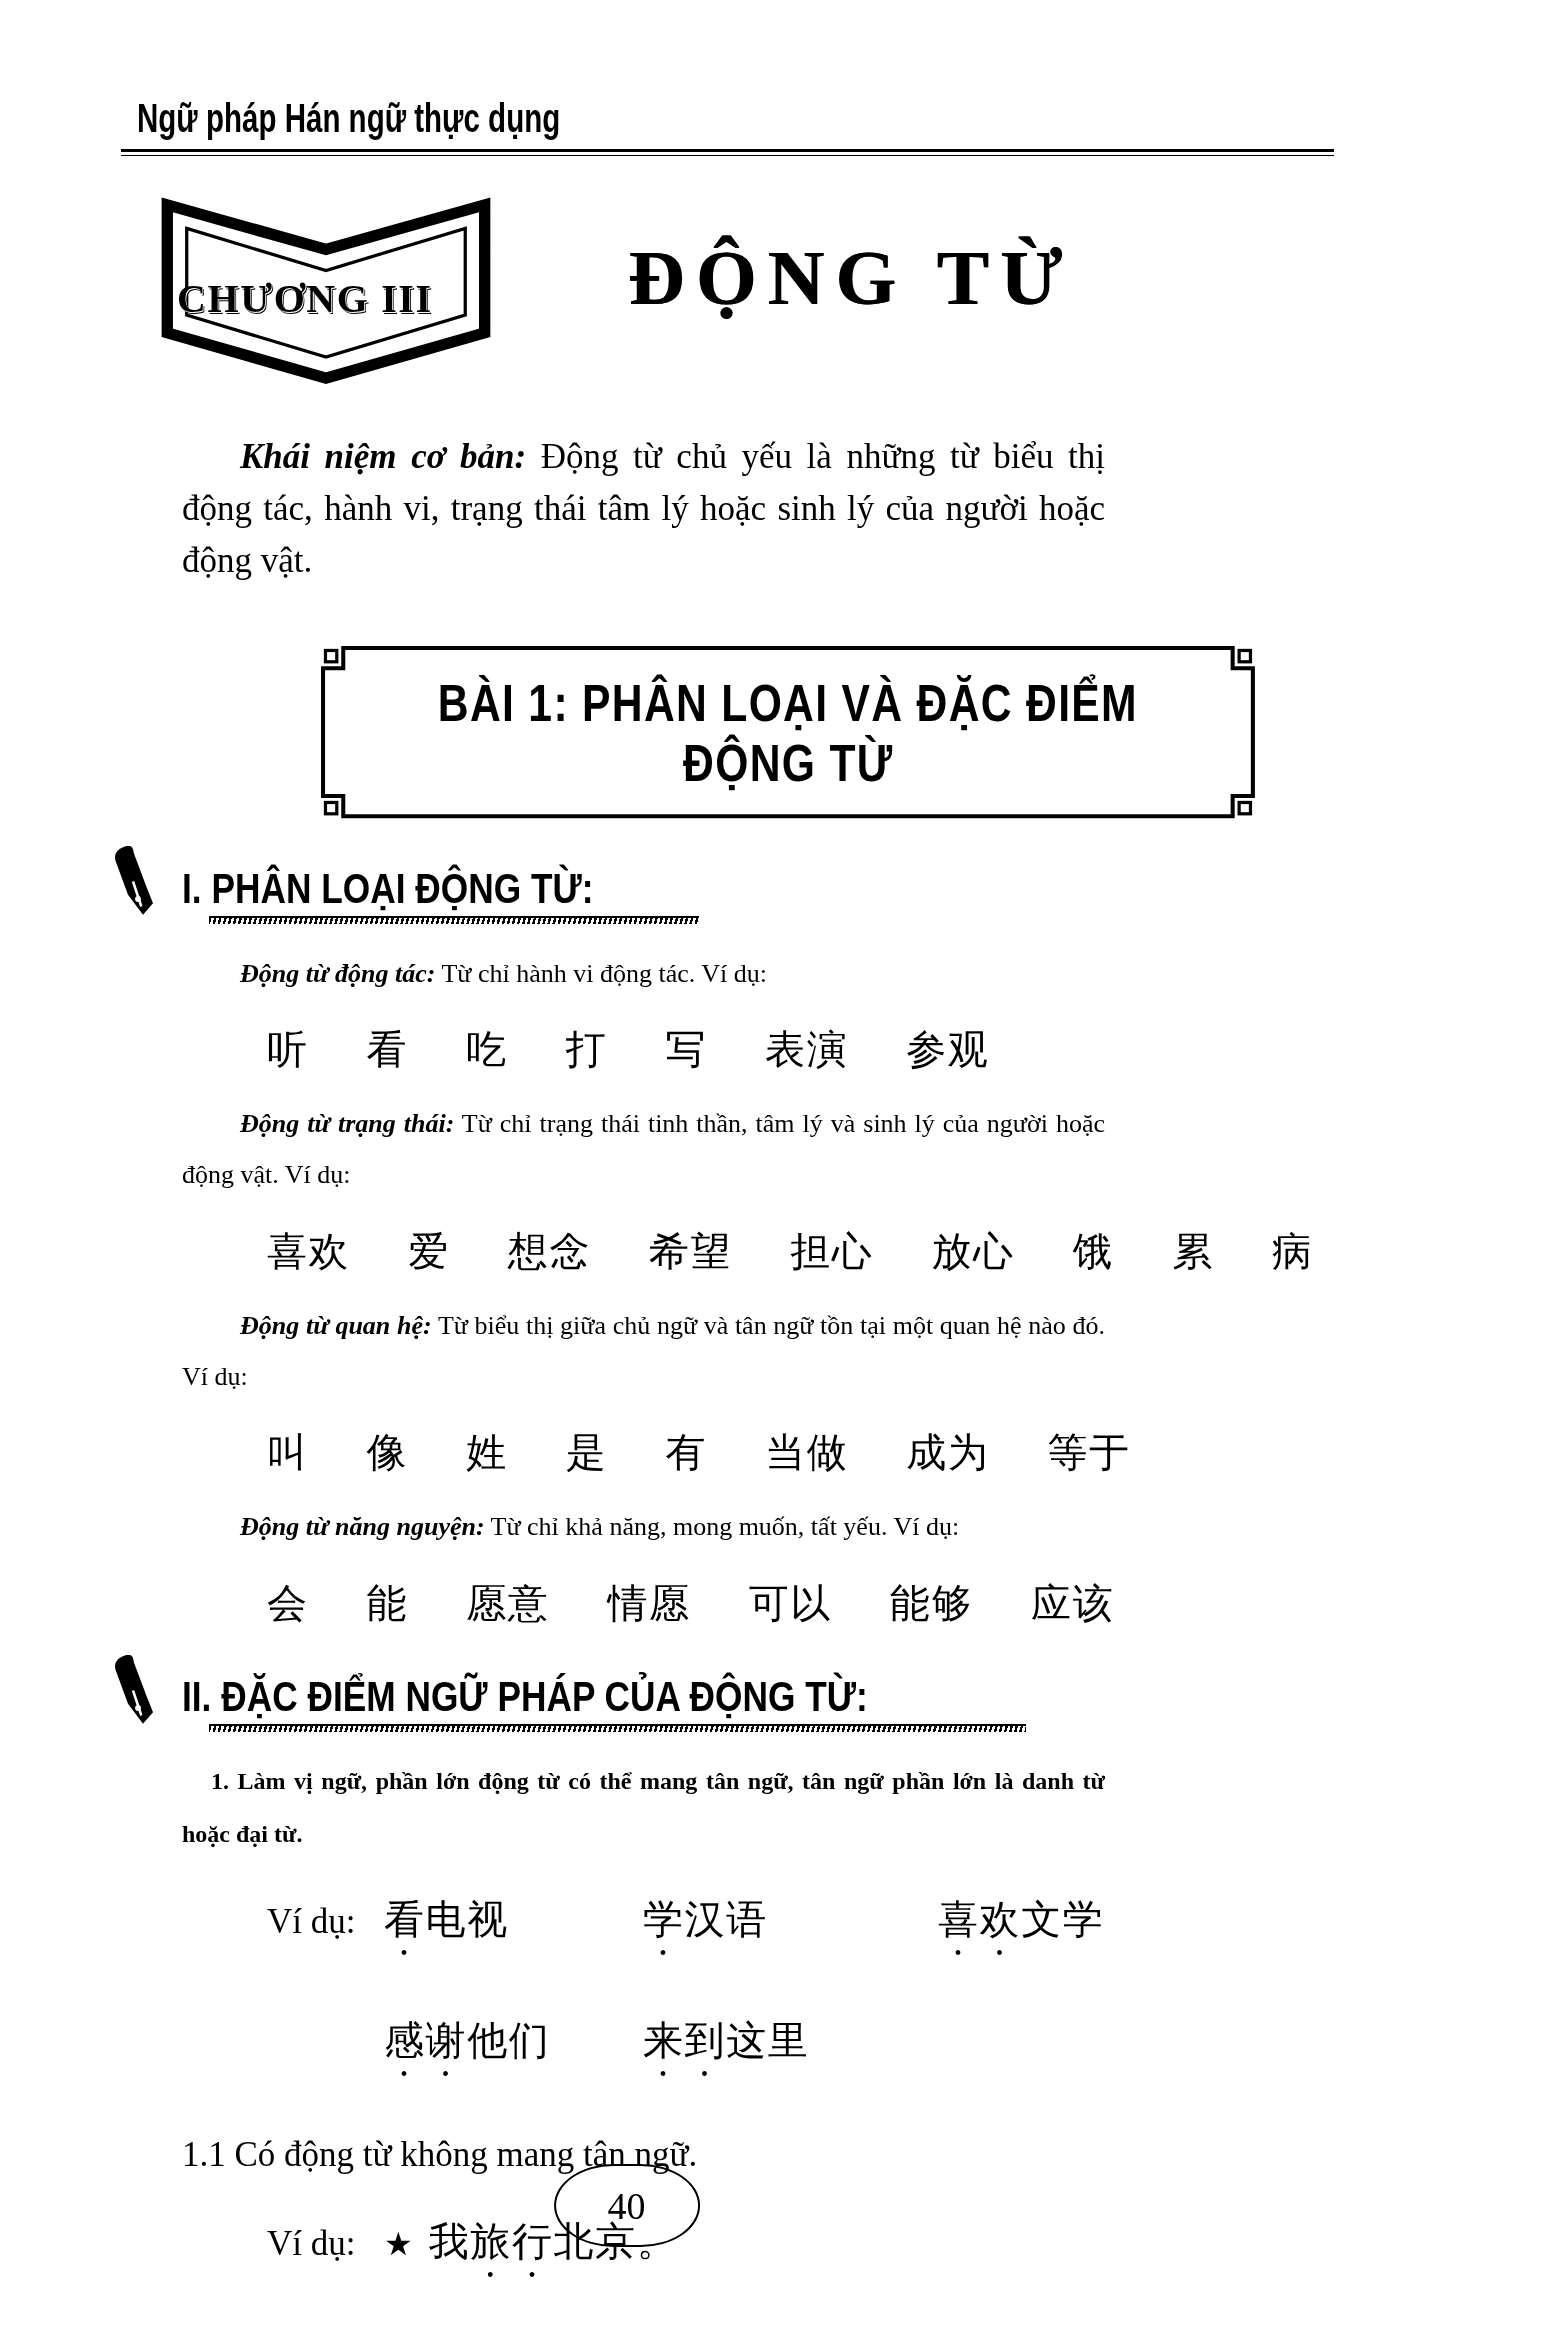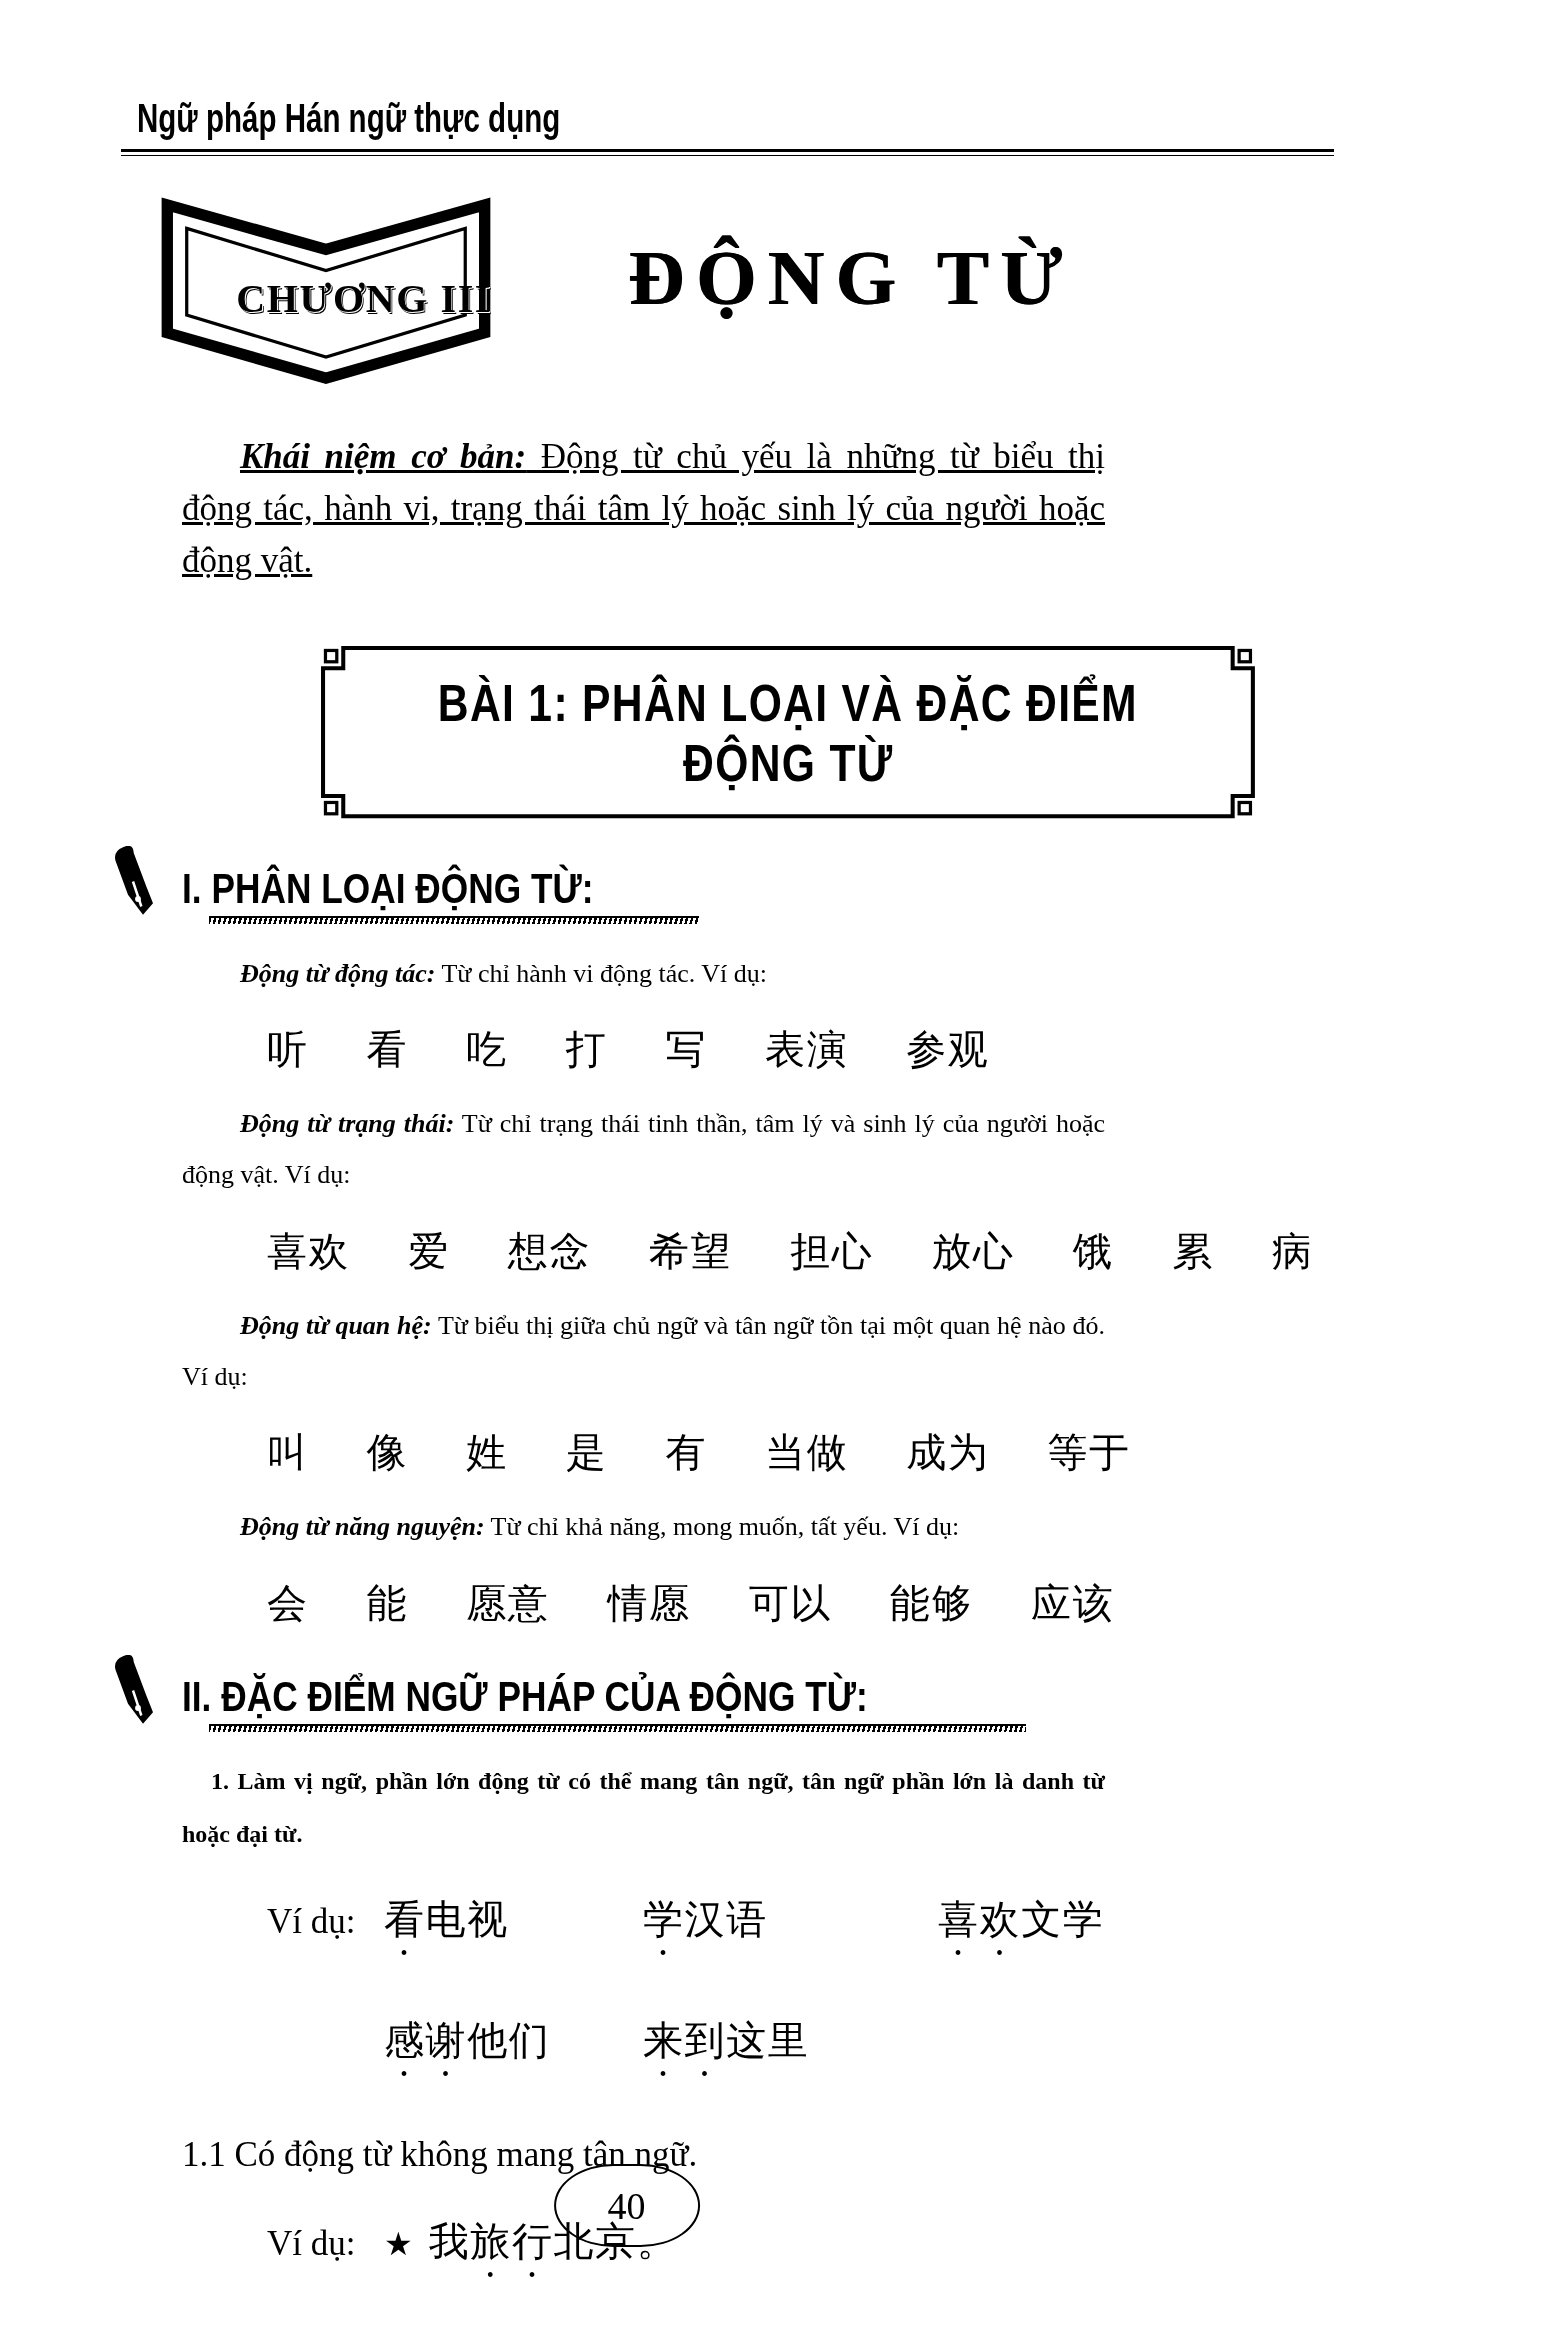--- a/index.html
+++ b/index.html
@@ -12,29 +12,29 @@
   .book-header{display:inline-block;margin-left:16px;
     font-family:"Liberation Sans",sans-serif;font-size:41px;font-weight:600;
     transform:scaleX(0.72);transform-origin:left bottom;white-space:nowrap;}
   .header-rule{margin-top:6.5px;width:1213px;height:7.3px;box-sizing:border-box;
     border-top:3.2px solid #000;border-bottom:1.6px solid #000;}
 
   
   .chapter-row{display:flex;align-items:flex-start;margin-top:40px;margin-left:39px;}
   .banner{position:relative;width:332px;height:190px;flex:0 0 auto;}
   .banner svg{position:absolute;inset:0;}
-  .banner-label{position:absolute;left:8px;right:0;top:79px;text-align:right;
+  .banner-label{position:absolute;left:17px;right:0;top:79px;text-align:left;
     font-size:40px;font-weight:bold;letter-spacing:1.6px;
     text-shadow:0.8px 0.8px 0 #fff,1.6px 1.6px 0 #000;}
   .chapter-title{margin:37px 0 0 136px;font-size:78px;font-weight:bold;
     letter-spacing:11.3px;white-space:nowrap;text-shadow:0.8px 0 0 #000;}
 
   
   .intro{margin:45px 0 4px 61px;font-size:35px;line-height:52px;
-    text-align:justify;text-indent:58px;text-decoration:underline;}
+    text-align:justify;text-indent:58px;}
   .lead{font-weight:bold;font-style:italic;}
 
   
   .lesson-box{position:relative;width:938px;height:176px;margin:57px 0 0 198px;}
   .lesson-box svg{position:absolute;inset:0;}
   .lesson-lines{position:absolute;inset:0;display:flex;flex-direction:column;
     align-items:center;justify-content:center;row-gap:8px;padding-top:3.2px;}
   .lesson-line{display:inline-block;font-family:"Liberation Sans",sans-serif;
     font-weight:bold;font-size:52px;letter-spacing:1.6px;transform:scaleX(0.82);
     transform-origin:center;white-space:nowrap;line-height:1;}

